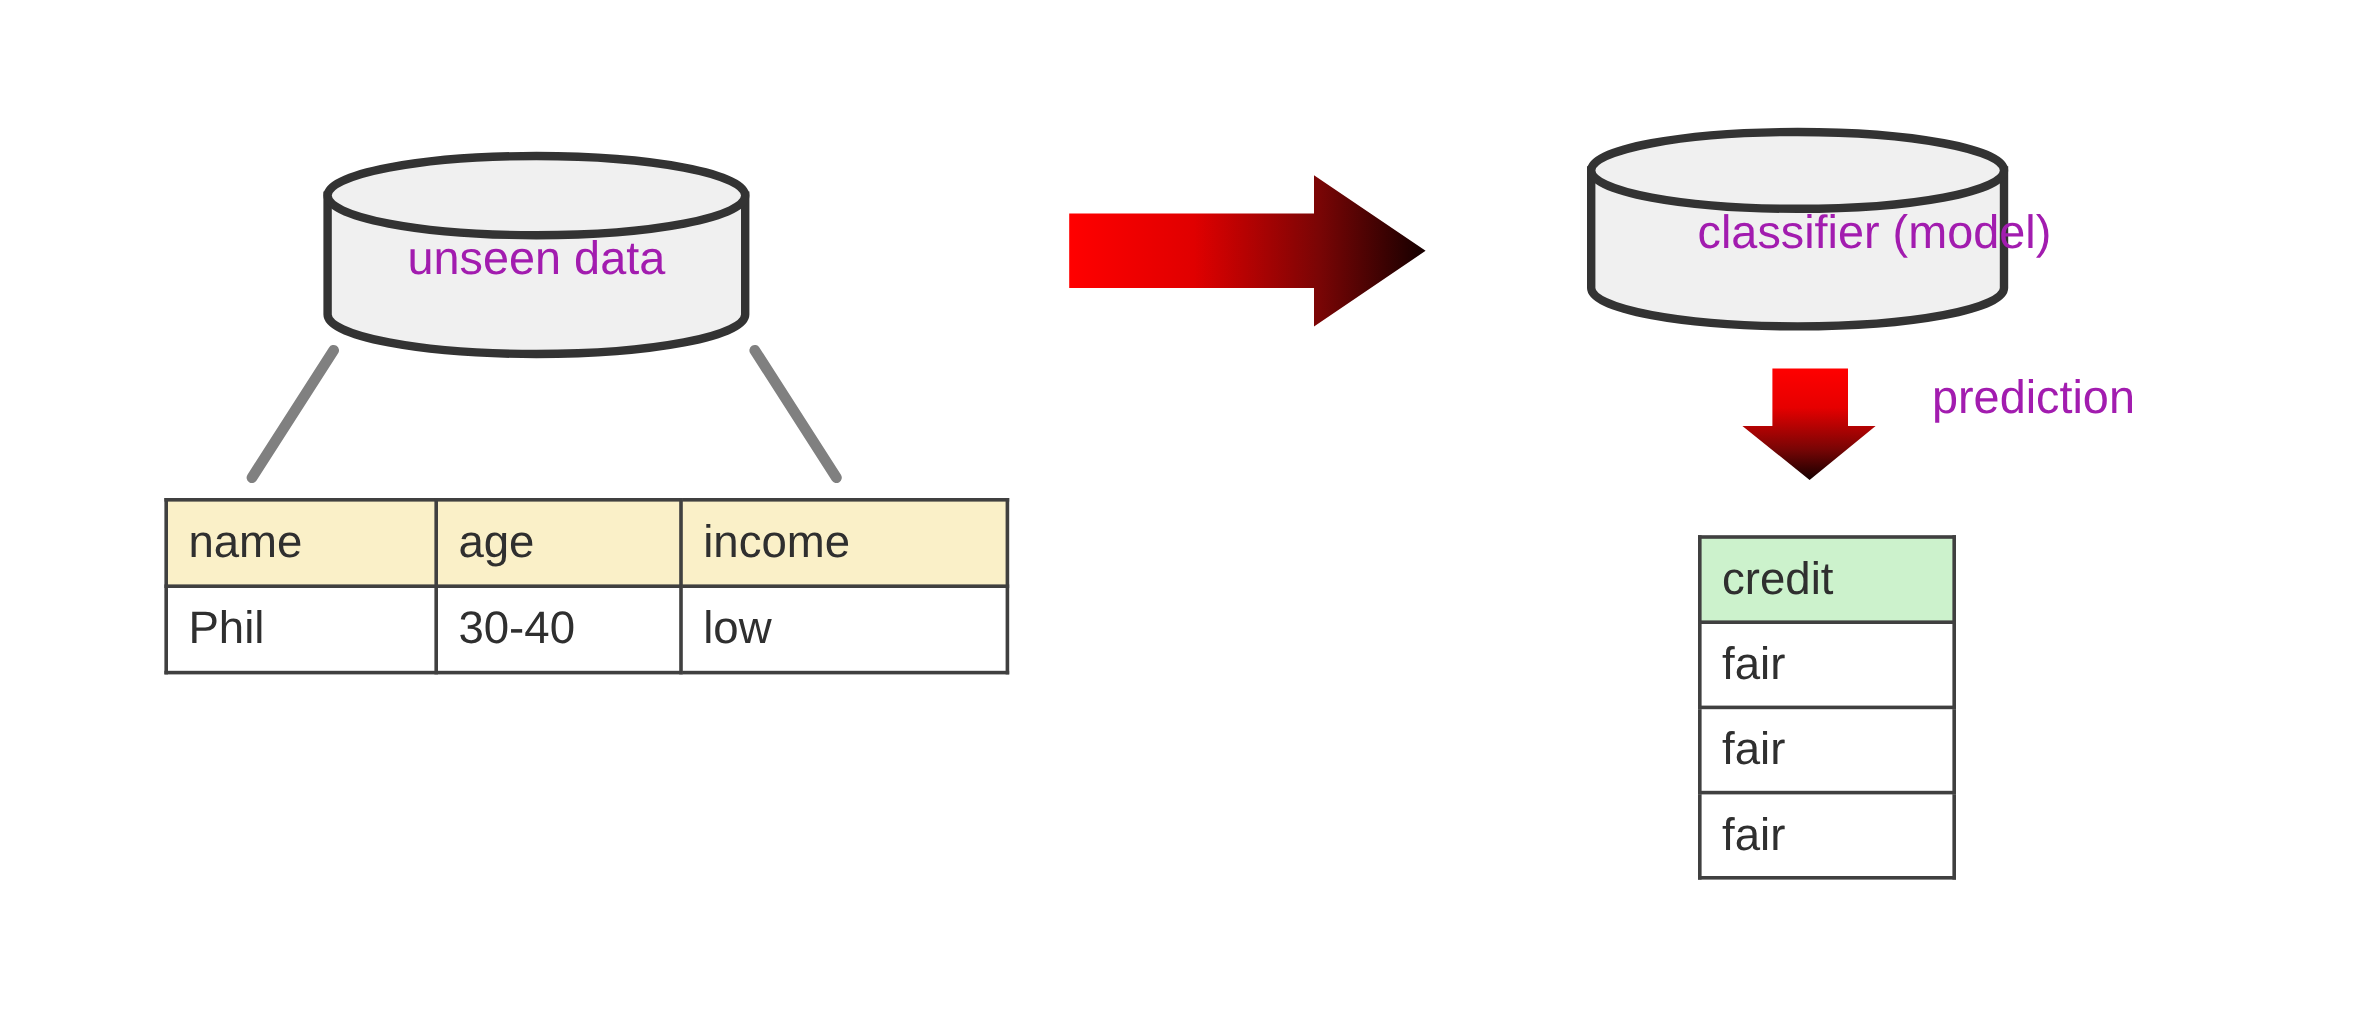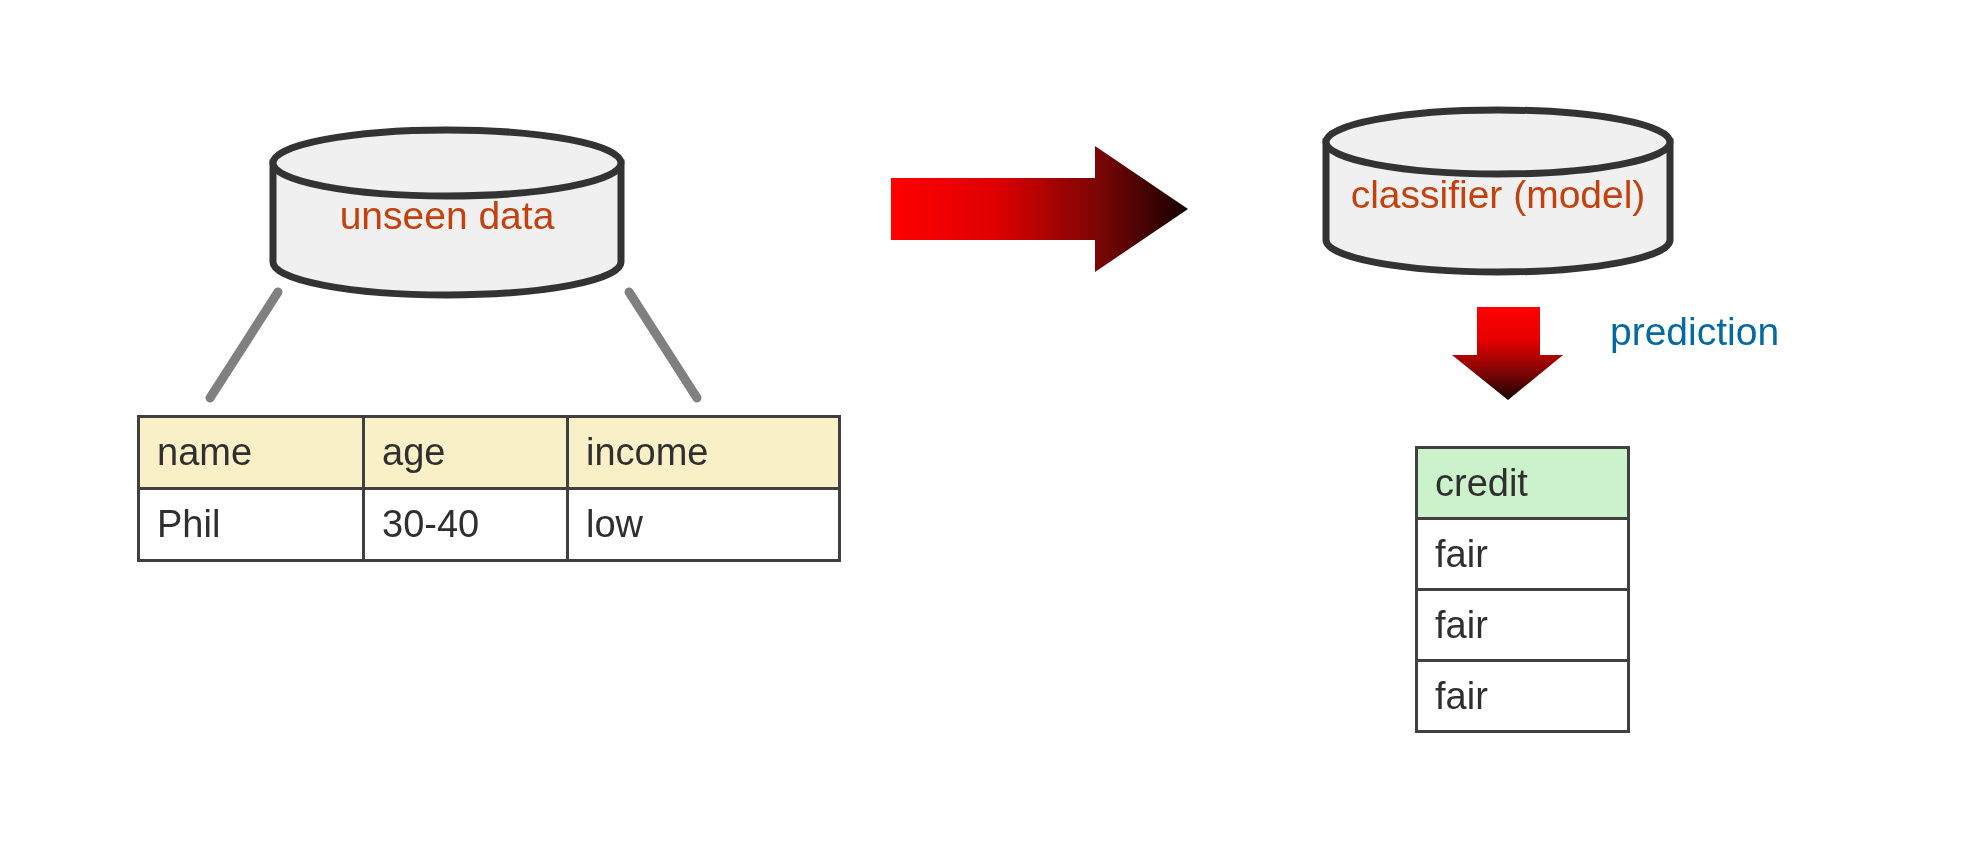--- a/index.html
+++ b/index.html
@@ -22,21 +22,21 @@
     left: 0;
     top: 0;
     width: 1974px;
     height: 855px;
   }
 
   
   .cyl-label {
     position: absolute;
     text-align: center;
-    color: #c2410c;
+    color: #a21caf;
     font-size: 39px;
     line-height: 1;
     white-space: nowrap;
     pointer-events: none;
   }
 
   
   .tbl {
     position: absolute;
     border-collapse: collapse;
@@ -60,21 +60,21 @@
   #left-table td.c0 { width: 205px; }
   #left-table td.c1 { width: 184px; }
   #left-table td.c2 { width: 252px; }
 
   #right-table { left: 1415px; top: 415px; margin-top: 31px; }
   #right-table td { height: 68px; width: 192px; }
 
   
   .free-text {
     position: absolute;
-    color: #0369a1;
+    color: #a21caf;
     font-size: 39px;
     line-height: 1;
     white-space: nowrap;
   }
   #prediction-label { left: 1610px; top: 312px; }
 </style>
 </head>
 <body>
 
 <div id="canvas">
@@ -110,21 +110,21 @@
       <ellipse cx="1498" cy="142" rx="172" ry="32" fill="#f0f0f0" stroke="#333333" stroke-width="7"></ellipse>
     </g>
 
     <polygon points="891,178 1095,178 1095,146 1188,209 1095,272 1095,240 891,240" fill="url(#gradRight)"></polygon>
 
     <polygon points="1477,307 1540,307 1540,355 1563,355 1508,400 1452,355 1477,355" fill="url(#gradDown)"></polygon>
   </svg>
 
   <div class="cyl-label" style="left:273px; top:196px; width:348px;">unseen data</div>
 
-  <div class="cyl-label" style="left:1326px; top:175px; width:344px;">classifier (model)</div>
+  <div class="cyl-label" style="left:1390px; top:175px; width:344px;">classifier (model)</div>
 
   <div class="free-text" id="prediction-label">prediction</div>
 
   <table class="tbl" id="left-table">
     <tbody>
       <tr>
         <td class="hdr-yellow c0">name</td>
         <td class="hdr-yellow c1">age</td>
         <td class="hdr-yellow c2">income</td>
       </tr>

